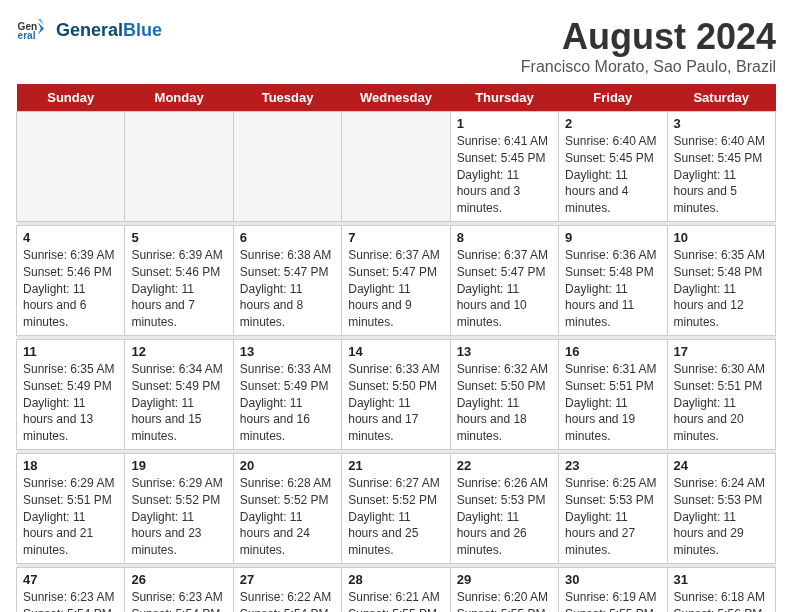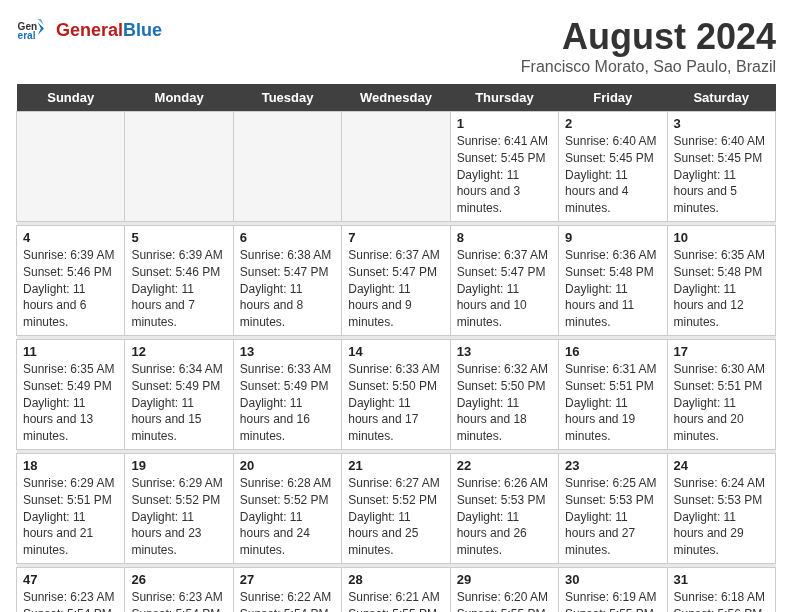--- a/index.html
+++ b/index.html
@@ -17,21 +17,21 @@
       margin-bottom: 8px;
     }
     .logo {
       display: flex;
       align-items: center;
       gap: 12px;
     }
     .logo-text-general {
       font-size: 18px;
       font-weight: bold;
-      color: #b91c1c;
+      color: #0c4a6e;
     }
     .logo-text-blue {
       font-size: 18px;
       font-weight: bold;
       color: #1a6fb5;
     }
     .logo-icon {
       width: 28px;
       height: 28px;
     }
@@ -46,21 +46,21 @@
     .subtitle {
       font-size: 16px;
       color: #555;
     }
     table {
       width: 100%;
       border-collapse: collapse;
       font-size: 11px;
     }
     .day-header {
-      background-color: #404040;
+      background-color: #b91c1c;
       color: #fff;
       text-align: center;
       padding: 6px 4px;
       font-weight: bold;
       font-size: 13px;
     }
     td {
       border: 1px solid #ccc;
       vertical-align: top;
       padding: 4px 6px;

